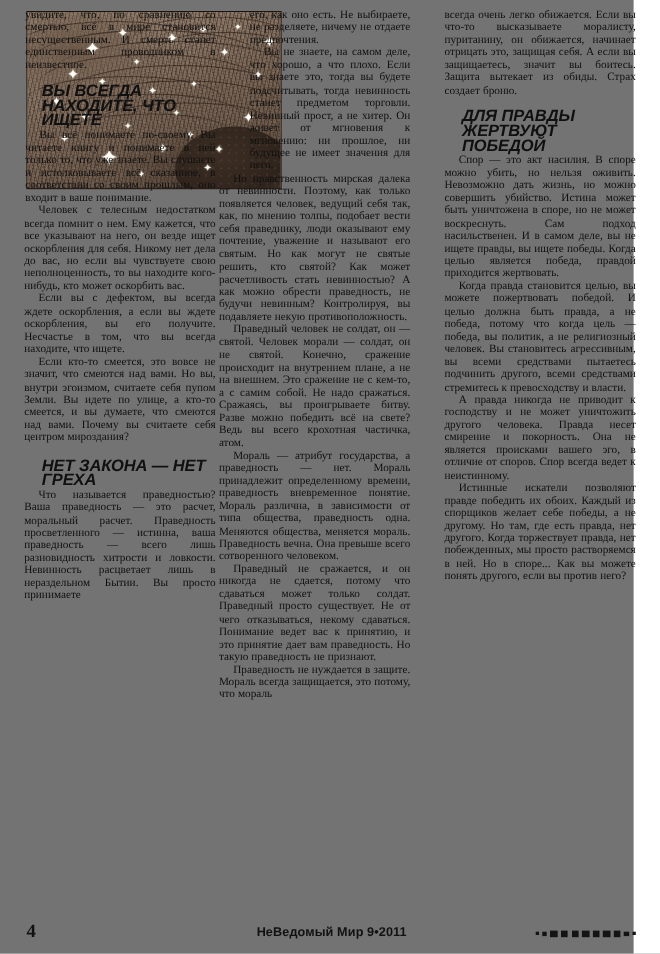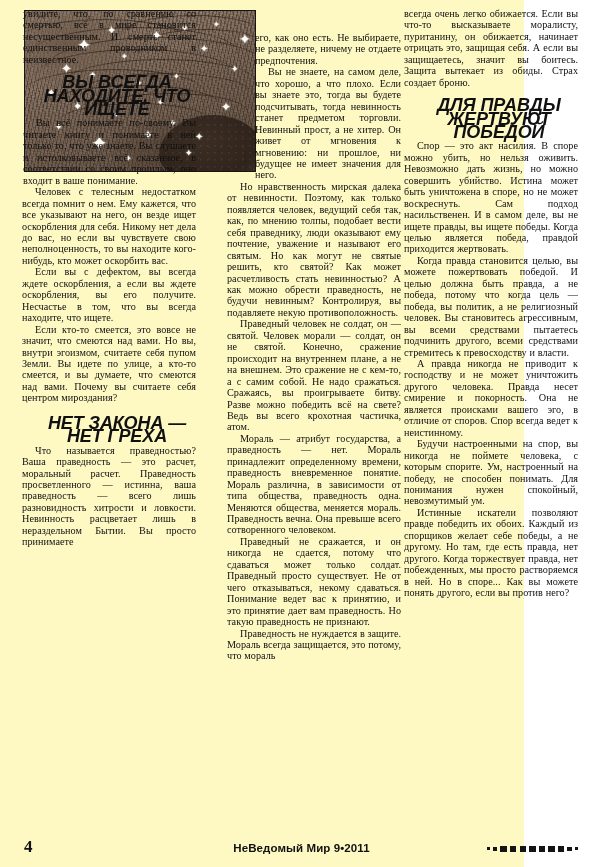--- a/index.html
+++ b/index.html
@@ -7,60 +7,60 @@
     width:600px;height:867px;
     background:#ffffff;
     font-family:"Liberation Serif", serif;
     color:#101010;
     overflow:hidden;
     position:relative;
   }
   .page{
     position:absolute;
     left:0;top:0;
-    width:524px;height:867px;
-    background:#fef9c3;
+    width:576px;height:867px;
+    background:#737373;
   }
   
   .columns{
     position:absolute;
     left:22px; top:8px;
     width:556px; height:800px;
   }
   .col{
     position:absolute;
     top:0;
     width:174px;
     height:800px;
   }
   .col-1{left:0px;}
-  .col-2{left:205px;margin-top:24px;}
+  .col-2{left:177px;}
   .col-3{left:382px;}
 
   p{
     margin:0;
     font-size:10.2px;
     line-height:11.45px;
     text-align:justify;
     text-indent:13px;
     hyphens:auto;
     -webkit-hyphens:auto;
     letter-spacing:0.02px;
     word-spacing:0.2px;
   }
   p.noind{text-indent:0;}
 
   h2{
     margin:11px 0 1px 0;
-    font-size:18px;
+    font-size:15px;
     line-height:13.4px;
     font-weight:bold;
     font-style:italic;
     font-family:"Liberation Sans", sans-serif;
-    text-align:center;
+    text-align:left;
     letter-spacing:-0.1px;
     padding-left:16px;
   }
   h2.tight{margin-top:13px;}
 
   
   .illo{
     position:absolute;
     left:24px; top:10px;
     width:232px; height:162px;
@@ -241,21 +241,20 @@
       <p>Праведный не сражается, и он никогда не сдается, потому что сдаваться может только солдат. Праведный просто существует. Не от чего отказываться, некому сдаваться. Понимание ведет вас к принятию, и это принятие дает вам праведность. Но такую праведность не признают.</p>
       <p>Праведность не нуждается в защите. Мораль всегда защищается, это потому, что мораль</p>
     </div>
 
     <div class="col col-3">
       <p class="noind">всегда очень легко обижается. Если вы что-то высказываете моралисту, пуританину, он обижается, начинает отрицать это, защищая себя. А если вы защищаетесь, значит вы боитесь. Защита вытекает из обиды. Страх создает броню.</p>
       <h2>ДЛЯ ПРАВДЫ ЖЕРТВУЮТ ПОБЕДОЙ</h2>
       <p>Спор — это акт насилия. В споре можно убить, но нельзя оживить. Невозможно дать жизнь, но можно совершить убийство. Истина может быть уничтожена в споре, но не может воскреснуть. Сам подход насильственен. И в самом деле, вы не ищете правды, вы ищете победы. Когда целью является победа, правдой приходится жертвовать.</p>
       <p>Когда правда становится целью, вы можете пожертвовать победой. И целью должна быть правда, а не победа, потому что когда цель — победа, вы политик, а не религиозный человек. Вы становитесь агрессивным, вы всеми средствами пытаетесь подчинить другого, всеми средствами стремитесь к превосходству и власти.</p>
       <p>А правда никогда не приводит к господству и не может уничтожить другого человека. Правда несет смирение и покорность. Она не является происками вашего эго, в отличие от споров. Спор всегда ведет к неистинному.</p>
-      <p>Будучи настроенными на спор, вы никогда не поймете человека, с которым спорите. Ум, настроенный на победу, не способен понимать. Для понимания нужен спокойный, невозмутимый ум.</p>
       <p>Истинные искатели позволяют правде победить их обоих. Каждый из спорщиков желает себе победы, а не другому. Но там, где есть правда, нет другого. Когда торжествует правда, нет побежденных, мы просто растворяемся в ней. Но в споре... Как вы можете понять другого, если вы против него?</p>
     </div>
 
   </div>
 
   <div class="footer">
     <div class="pagenum">4</div>
     <div class="issue">НеВедомый Мир 9•2011</div>
     <div class="deco">
       <i class="xs"></i>

